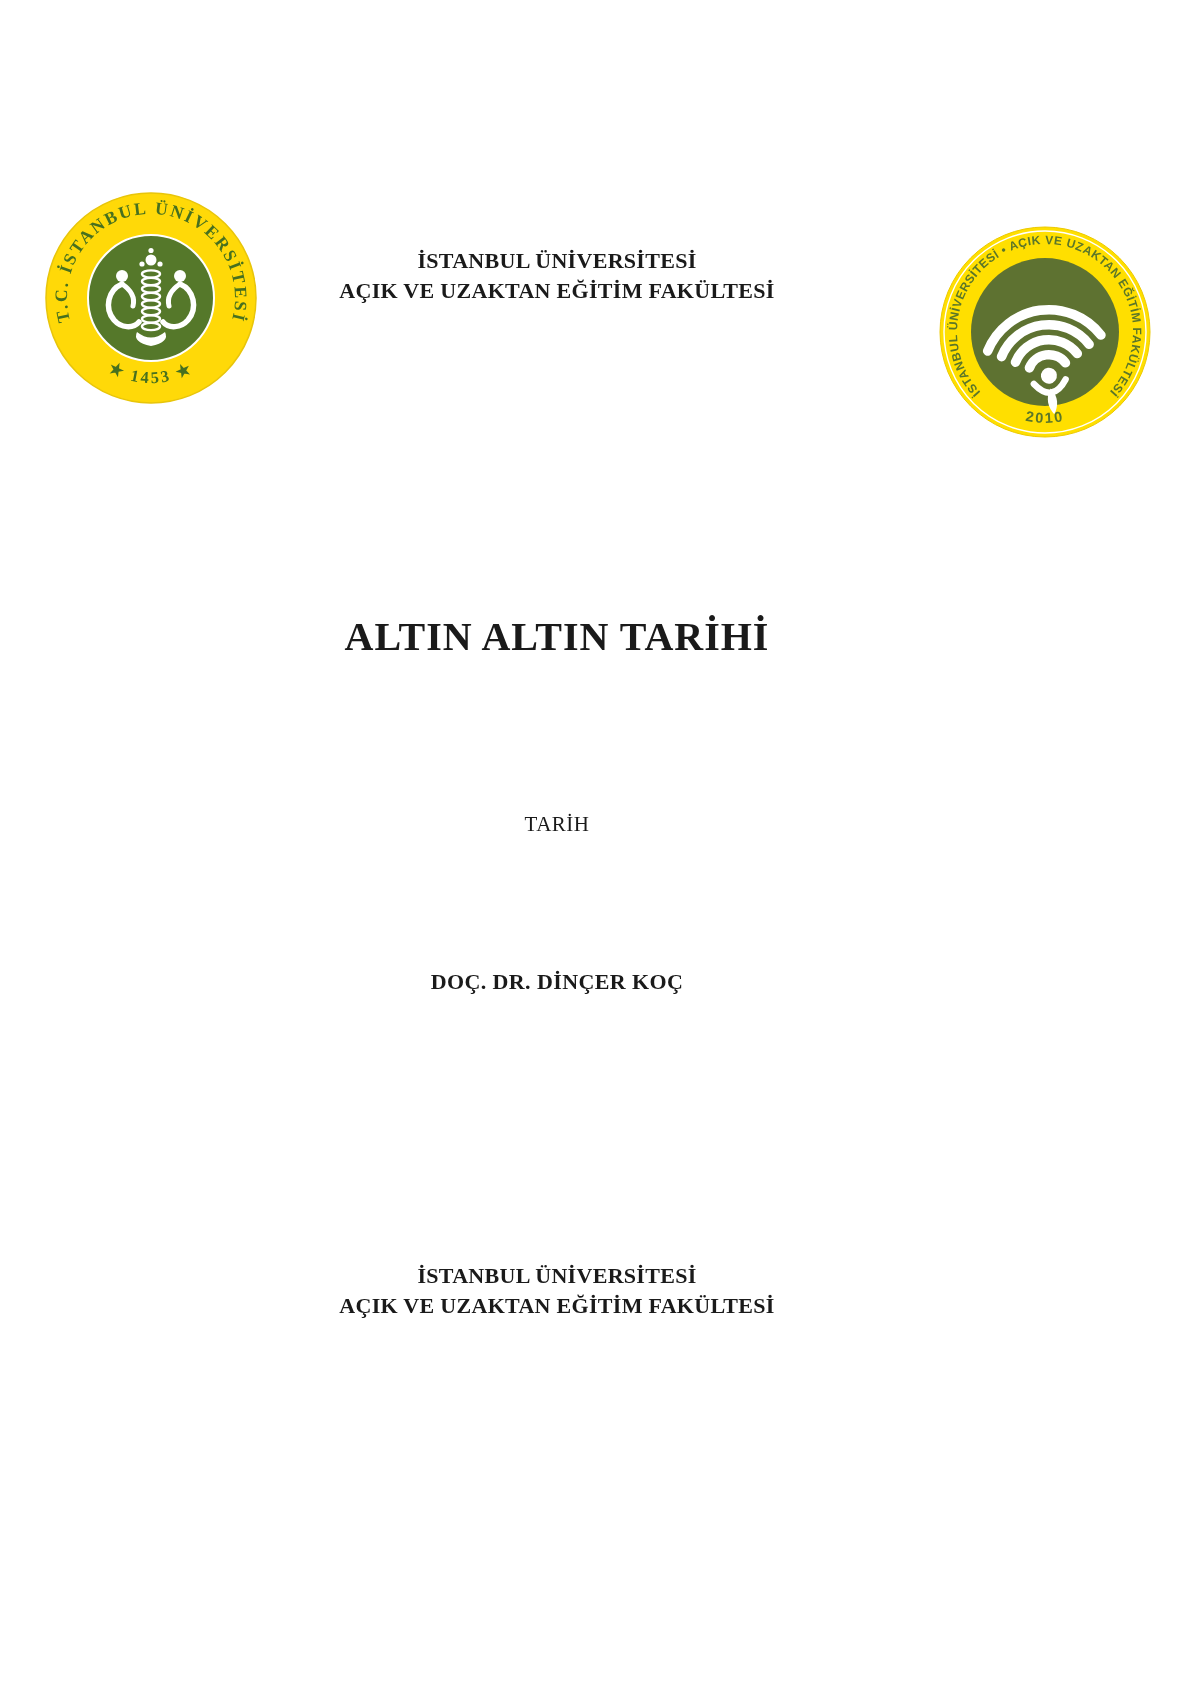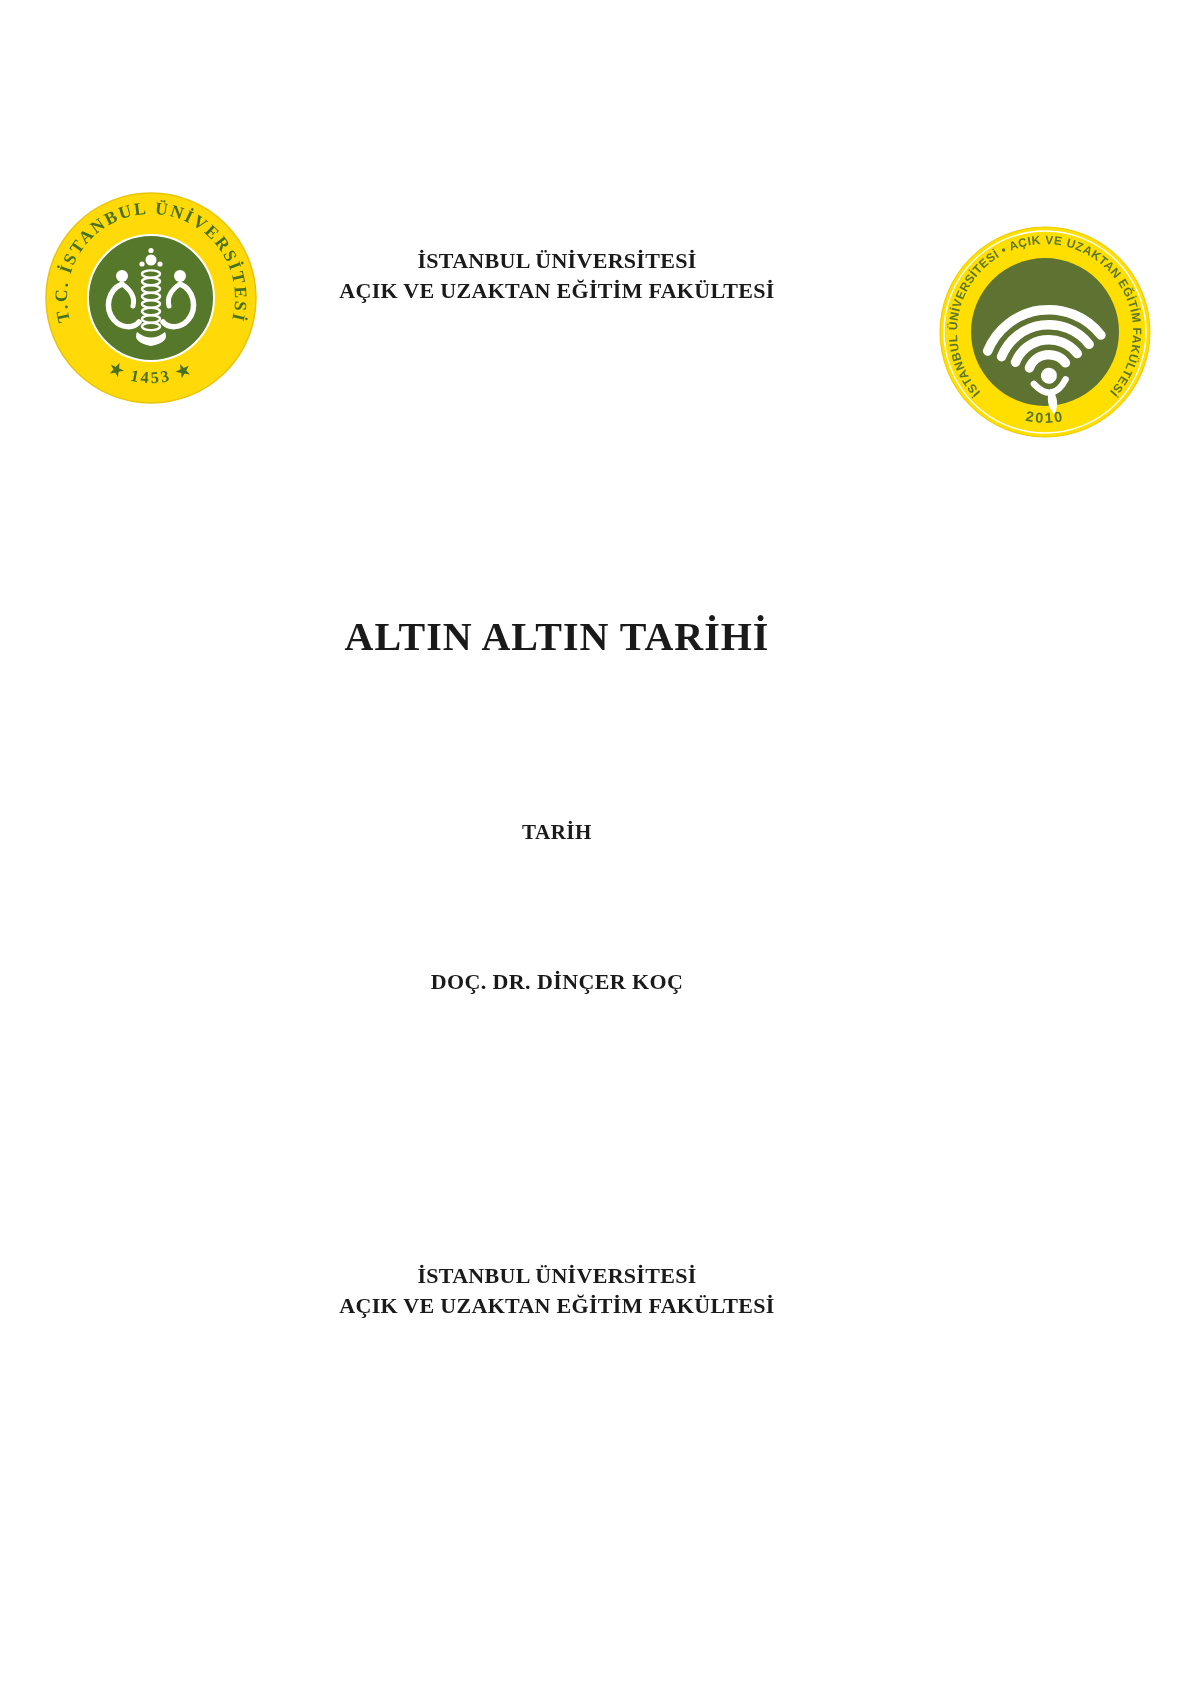--- a/index.html
+++ b/index.html
@@ -25,21 +25,21 @@
   .header-block { top: 246px; }
   .footer-block { top: 1261px; }
 
   .course-title {
     top: 613px;
     margin: 0;
     font-size: 40px;
     font-weight: bold;
     letter-spacing: 1px;
   }
-  .subject-line  { top: 812px; font-size: 21px; font-weight: bold; letter-spacing: 0.5px; margin-top: 8px; }
+  .subject-line  { top: 812px; font-size: 21px; font-weight: normal; letter-spacing: 0.5px; }
   .author-line   { top: 969px; font-size: 22px; font-weight: bold; letter-spacing: 0.4px; text-align: center; }
 
   .logo { position: absolute; }
   .logo-left  { left: 45px;  top: 192px; width: 212px; height: 212px; }
   .logo-right { left: 939px; top: 226px; width: 212px; height: 212px; }
   .logo svg { display: block; width: 100%; height: 100%; }
 
   .seal-ring-text {
     font-family: "Liberation Serif", serif;
     font-weight: bold;

